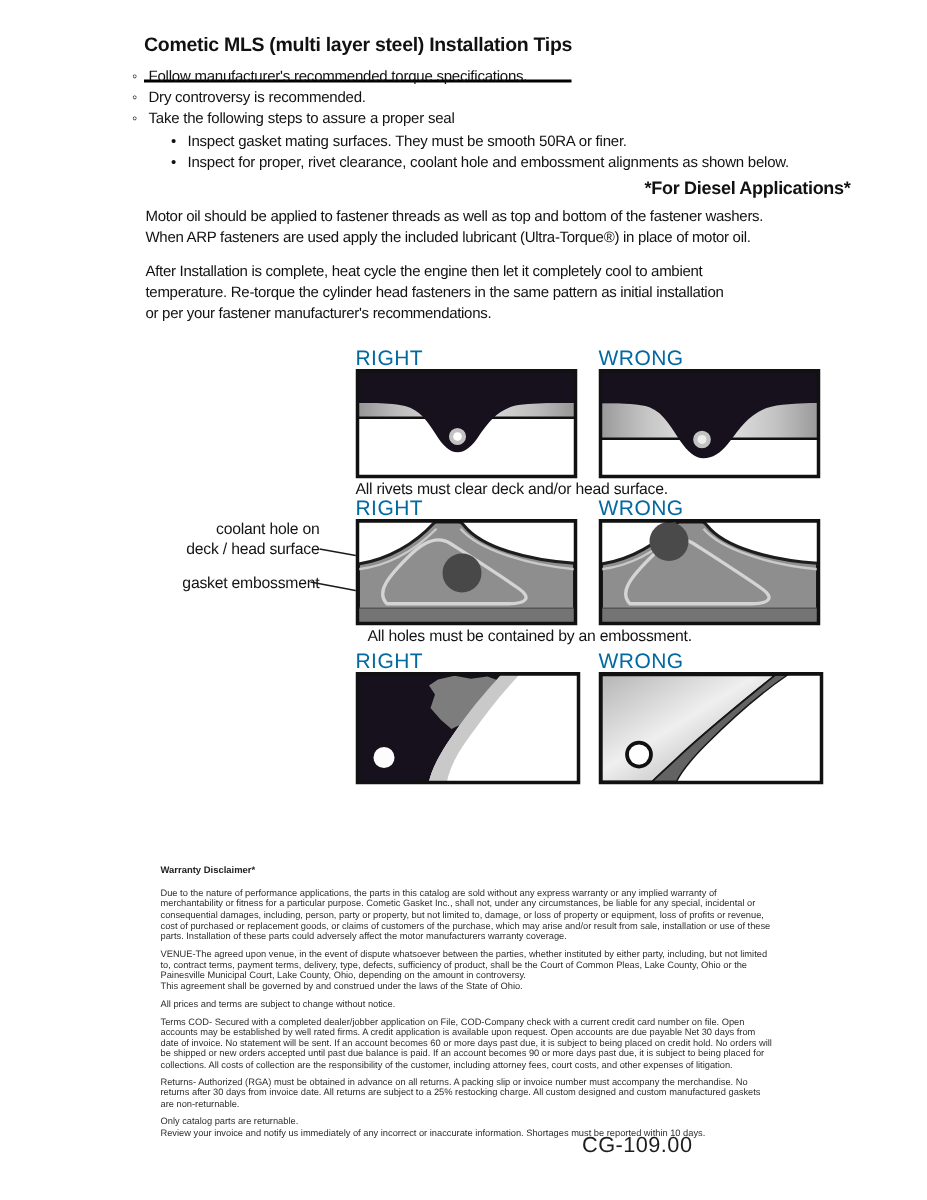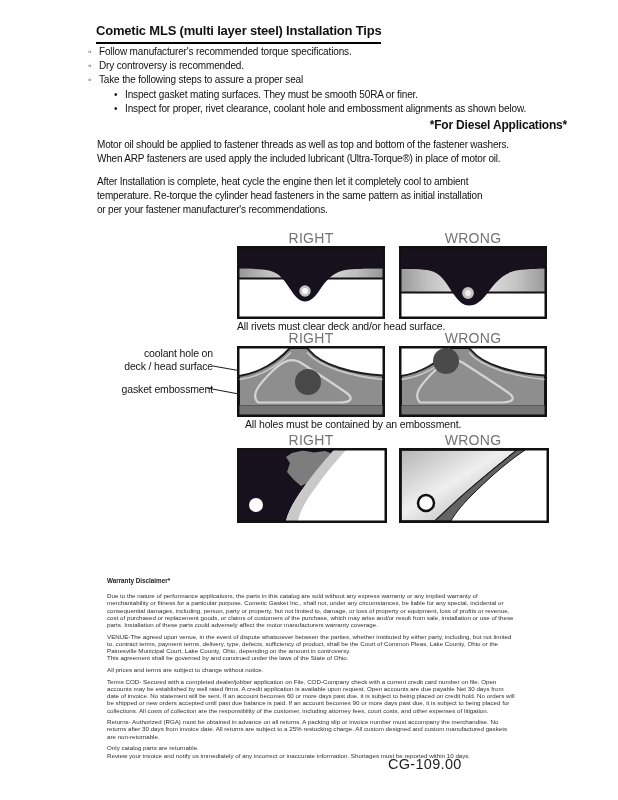--- a/index.html
+++ b/index.html
@@ -1,28 +1,28 @@
 <!DOCTYPE html>
 <html><head>
 <meta charset="utf-8">
 <style>
   html,body{margin:0;padding:0;background:#ffffff;}
   .page{position:relative;width:618px;height:800px;background:#fff;
         font-family:"Liberation Sans",sans-serif;color:#111;overflow:hidden;}
   .abs{position:absolute;}
   .title{font-size:13px;font-weight:bold;letter-spacing:-0.2px;
-         border-bottom:2px solid #000;padding-bottom:4px;display:inline-block;margin:0;}
+         border-bottom:2px solid #000;padding-bottom:16px;display:inline-block;margin:0;}
   .tips{font-size:10px;line-height:14.2px;letter-spacing:-0.15px;width:470px;}
   .tip-row{display:flex;}
   .tip-row.sub{margin-left:26px;}
   .tip-marker{flex:none;width:11px;}
   .diesel{font-size:10px;line-height:14px;letter-spacing:-0.2px;width:470px;}
   .diesel-h{font-size:12px;font-weight:bold;margin:0 0 6px 0;letter-spacing:-0.2px;text-align:right;}
   .diesel p{margin:0 0 9px 0;white-space:pre-line;}
-  .dg-label{font-size:14px;letter-spacing:0.3px;width:148px;text-align:center;color:#737373;}
+  .dg-label{font-size:14px;letter-spacing:0.3px;width:148px;text-align:left;color:#0369a1;}
   .dg-caption{font-size:10.5px;line-height:13px;letter-spacing:-0.15px;white-space:pre-line;color:#141414;}
   .callouts{font-size:10.5px;line-height:12.5px;letter-spacing:-0.15px;
             text-align:right;width:113px;color:#141414;}
   .callout2{margin-top:11px;}
   .legal{font-size:6.2px;line-height:7.2px;width:410px;color:#2e2e2e;}
   .legal-h{font-size:6.3px;font-weight:bold;margin:0 0 8px 0;color:#222;}
   .legal p{margin:0 0 4.5px 0;white-space:pre-line;}
   .docnum{font-size:14.5px;letter-spacing:0.3px;color:#1d1d1d;}
   svg{display:block;}
 </style>

